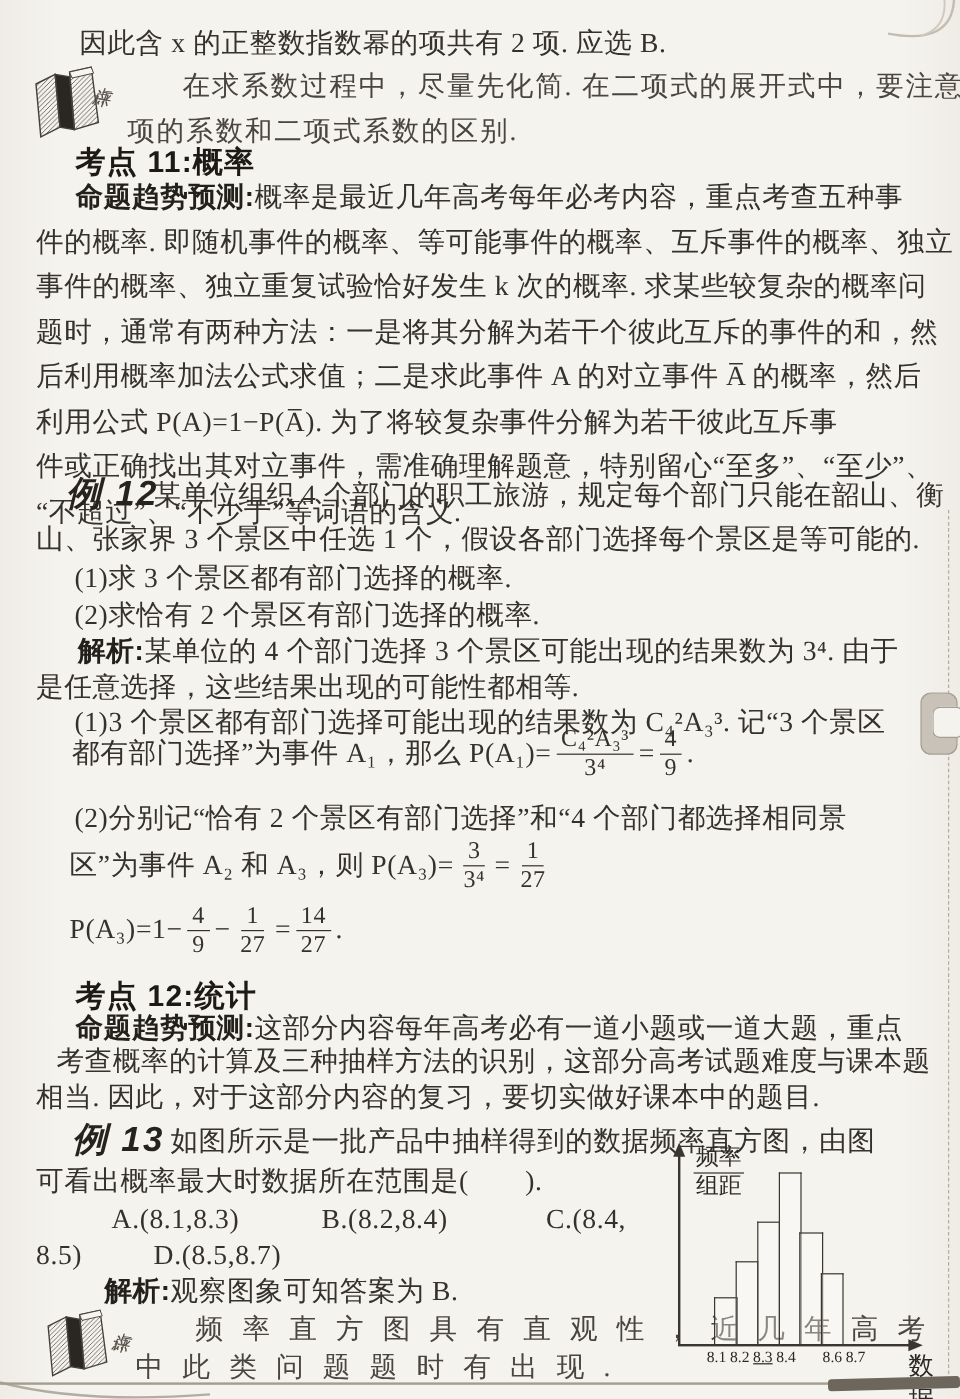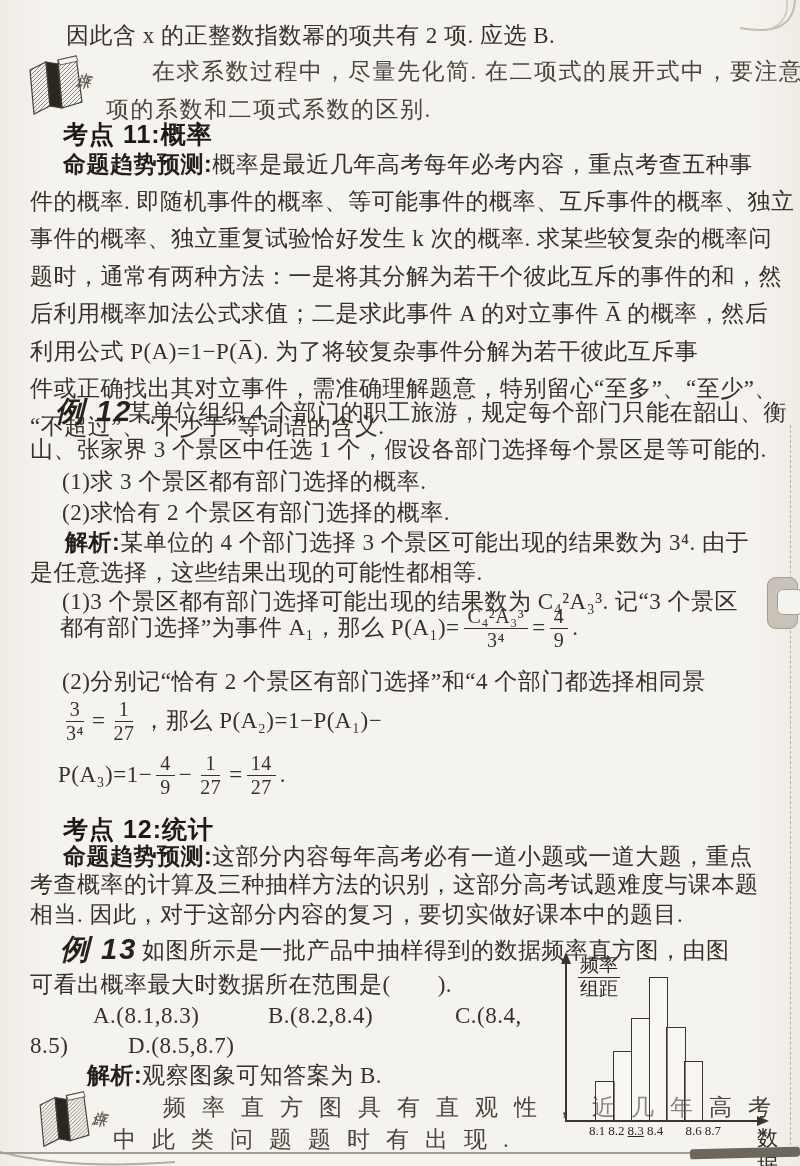--- a/index.html
+++ b/index.html
@@ -97,30 +97,30 @@
   <span class="frac">
       <span class="num">4</span>
       <span class="den">9</span>
     </span>
   <span>.</span>
 </div>
 
 <div class="ln" style="left:62px;top:668px">(2)分别记“恰有 2 个景区有部门选择”和“4 个部门都选择相同景</div>
 
 <div class="ln fline" style="left:30px;top:695px;height:52px">
+  <span>区”为事件 A₂ 和 A₃，则 P(A₃)=</span>
   <span class="frac">
       <span class="num">3</span>
       <span class="den">3⁴</span>
     </span>
   <span>=</span>
   <span class="frac">
       <span class="num">1</span>
       <span class="den">27</span>
     </span>
-  <span>，那么 P(A₂)=1−P(A₁)−</span>
 </div>
 
 <div class="ln fline" style="left:30px;top:749px;height:52px">
   <span>P(A₃)=1−</span>
   <span class="frac">
       <span class="num">4</span>
       <span class="den">9</span>
     </span>
   <span>−</span>
   <span class="frac">
@@ -132,21 +132,21 @@
       <span class="num">14</span>
       <span class="den">27</span>
     </span>
   <span>.</span>
 </div>
 
 <div class="heading" style="left:63px;top:813px">考点 12:统计</div>
 <div class="ln" style="left:63px;top:842px">
   <span class="b">命题趋势预测:</span><span>这部分内容每年高考必有一道小题或一道大题，重点</span>
 </div>
-<div class="ln" style="left:30px;top:871px">考查概率的计算及三种抽样方法的识别，这部分高考试题难度与课本题</div>
+<div class="ln" style="left:47px;top:871px">考查概率的计算及三种抽样方法的识别，这部分高考试题难度与课本题</div>
 <div class="ln" style="left:30px;top:901px">相当. 因此，对于这部分内容的复习，要切实做好课本中的题目.</div>
 
 <span class="badge" style="left:60px;top:930px">例 13</span>
 <div class="ln" style="left:142px;top:937px">如图所示是一批产品中抽样得到的数据频率直方图，由图</div>
 <div class="ln" style="left:30px;top:971px">可看出概率最大时数据所在范围是(　　).</div>
 <div class="ln" style="left:93px;top:1002px">A.(8.1,8.3)</div>
 <div class="ln" style="left:268px;top:1002px">B.(8.2,8.4)</div>
 <div class="ln" style="left:455px;top:1002px">C.(8.4,</div>
 <div class="ln" style="left:30px;top:1032px">8.5)</div>
 <div class="ln" style="left:128px;top:1032px">D.(8.5,8.7)</div>

